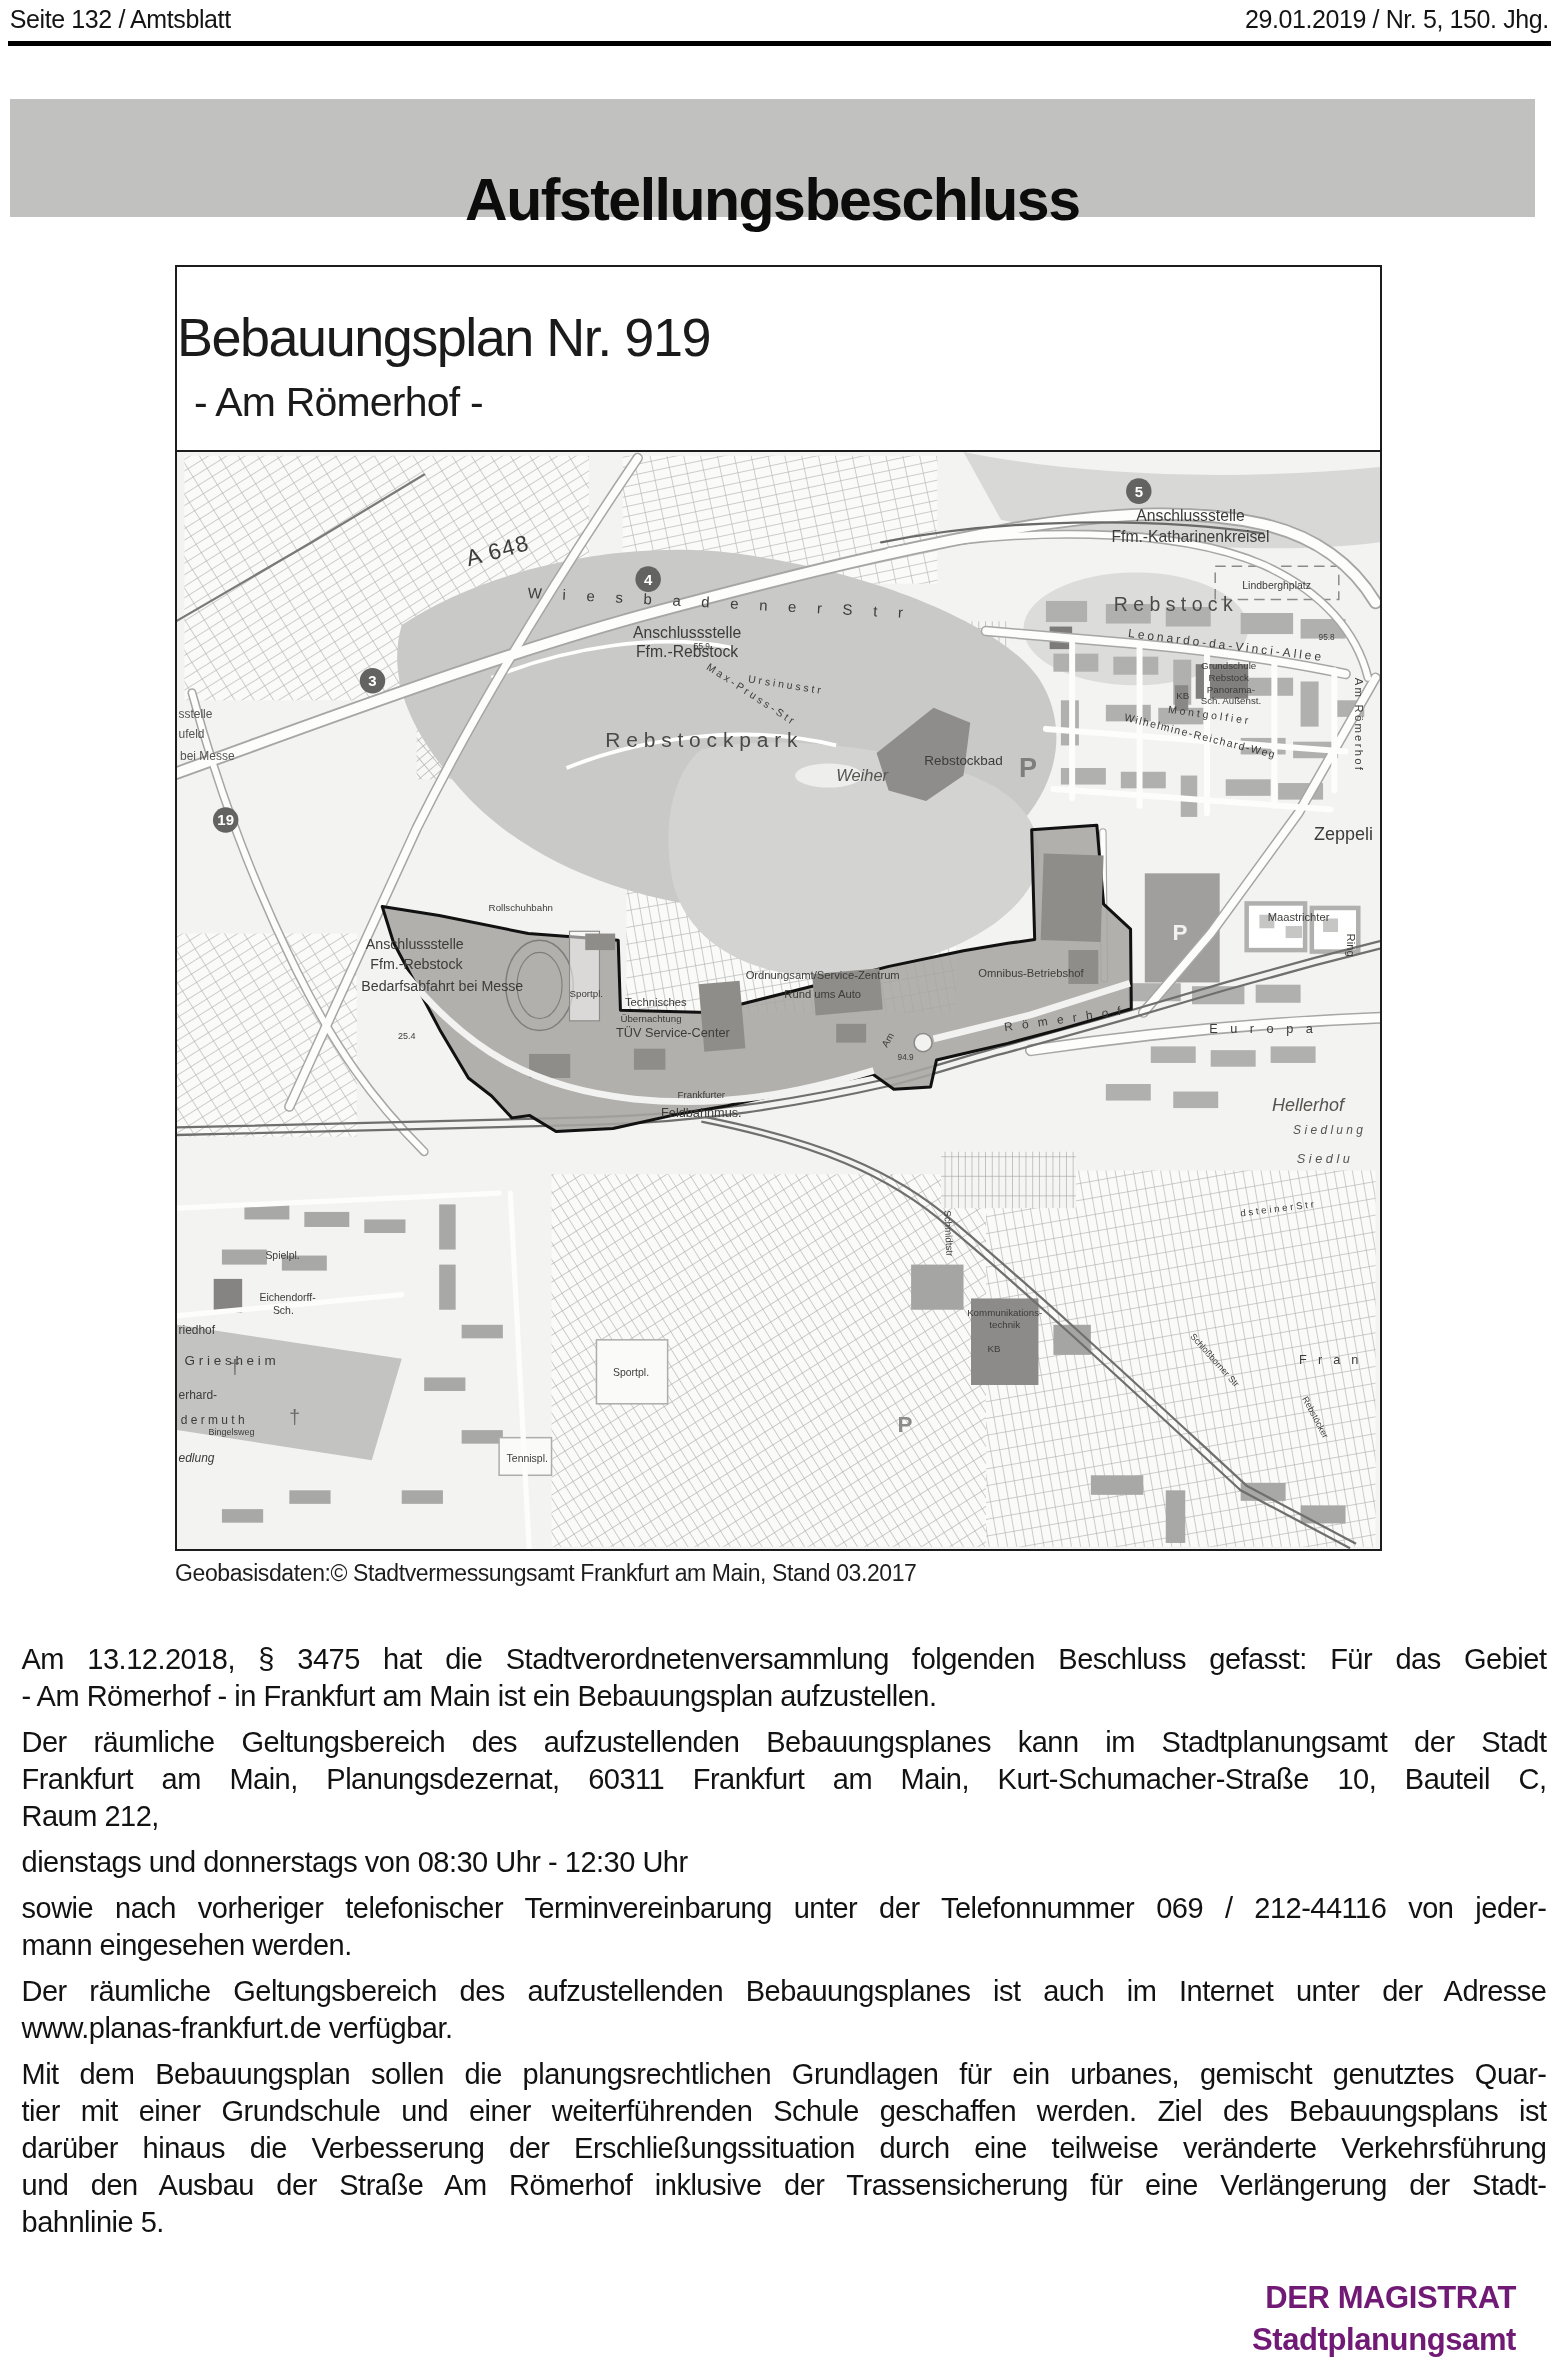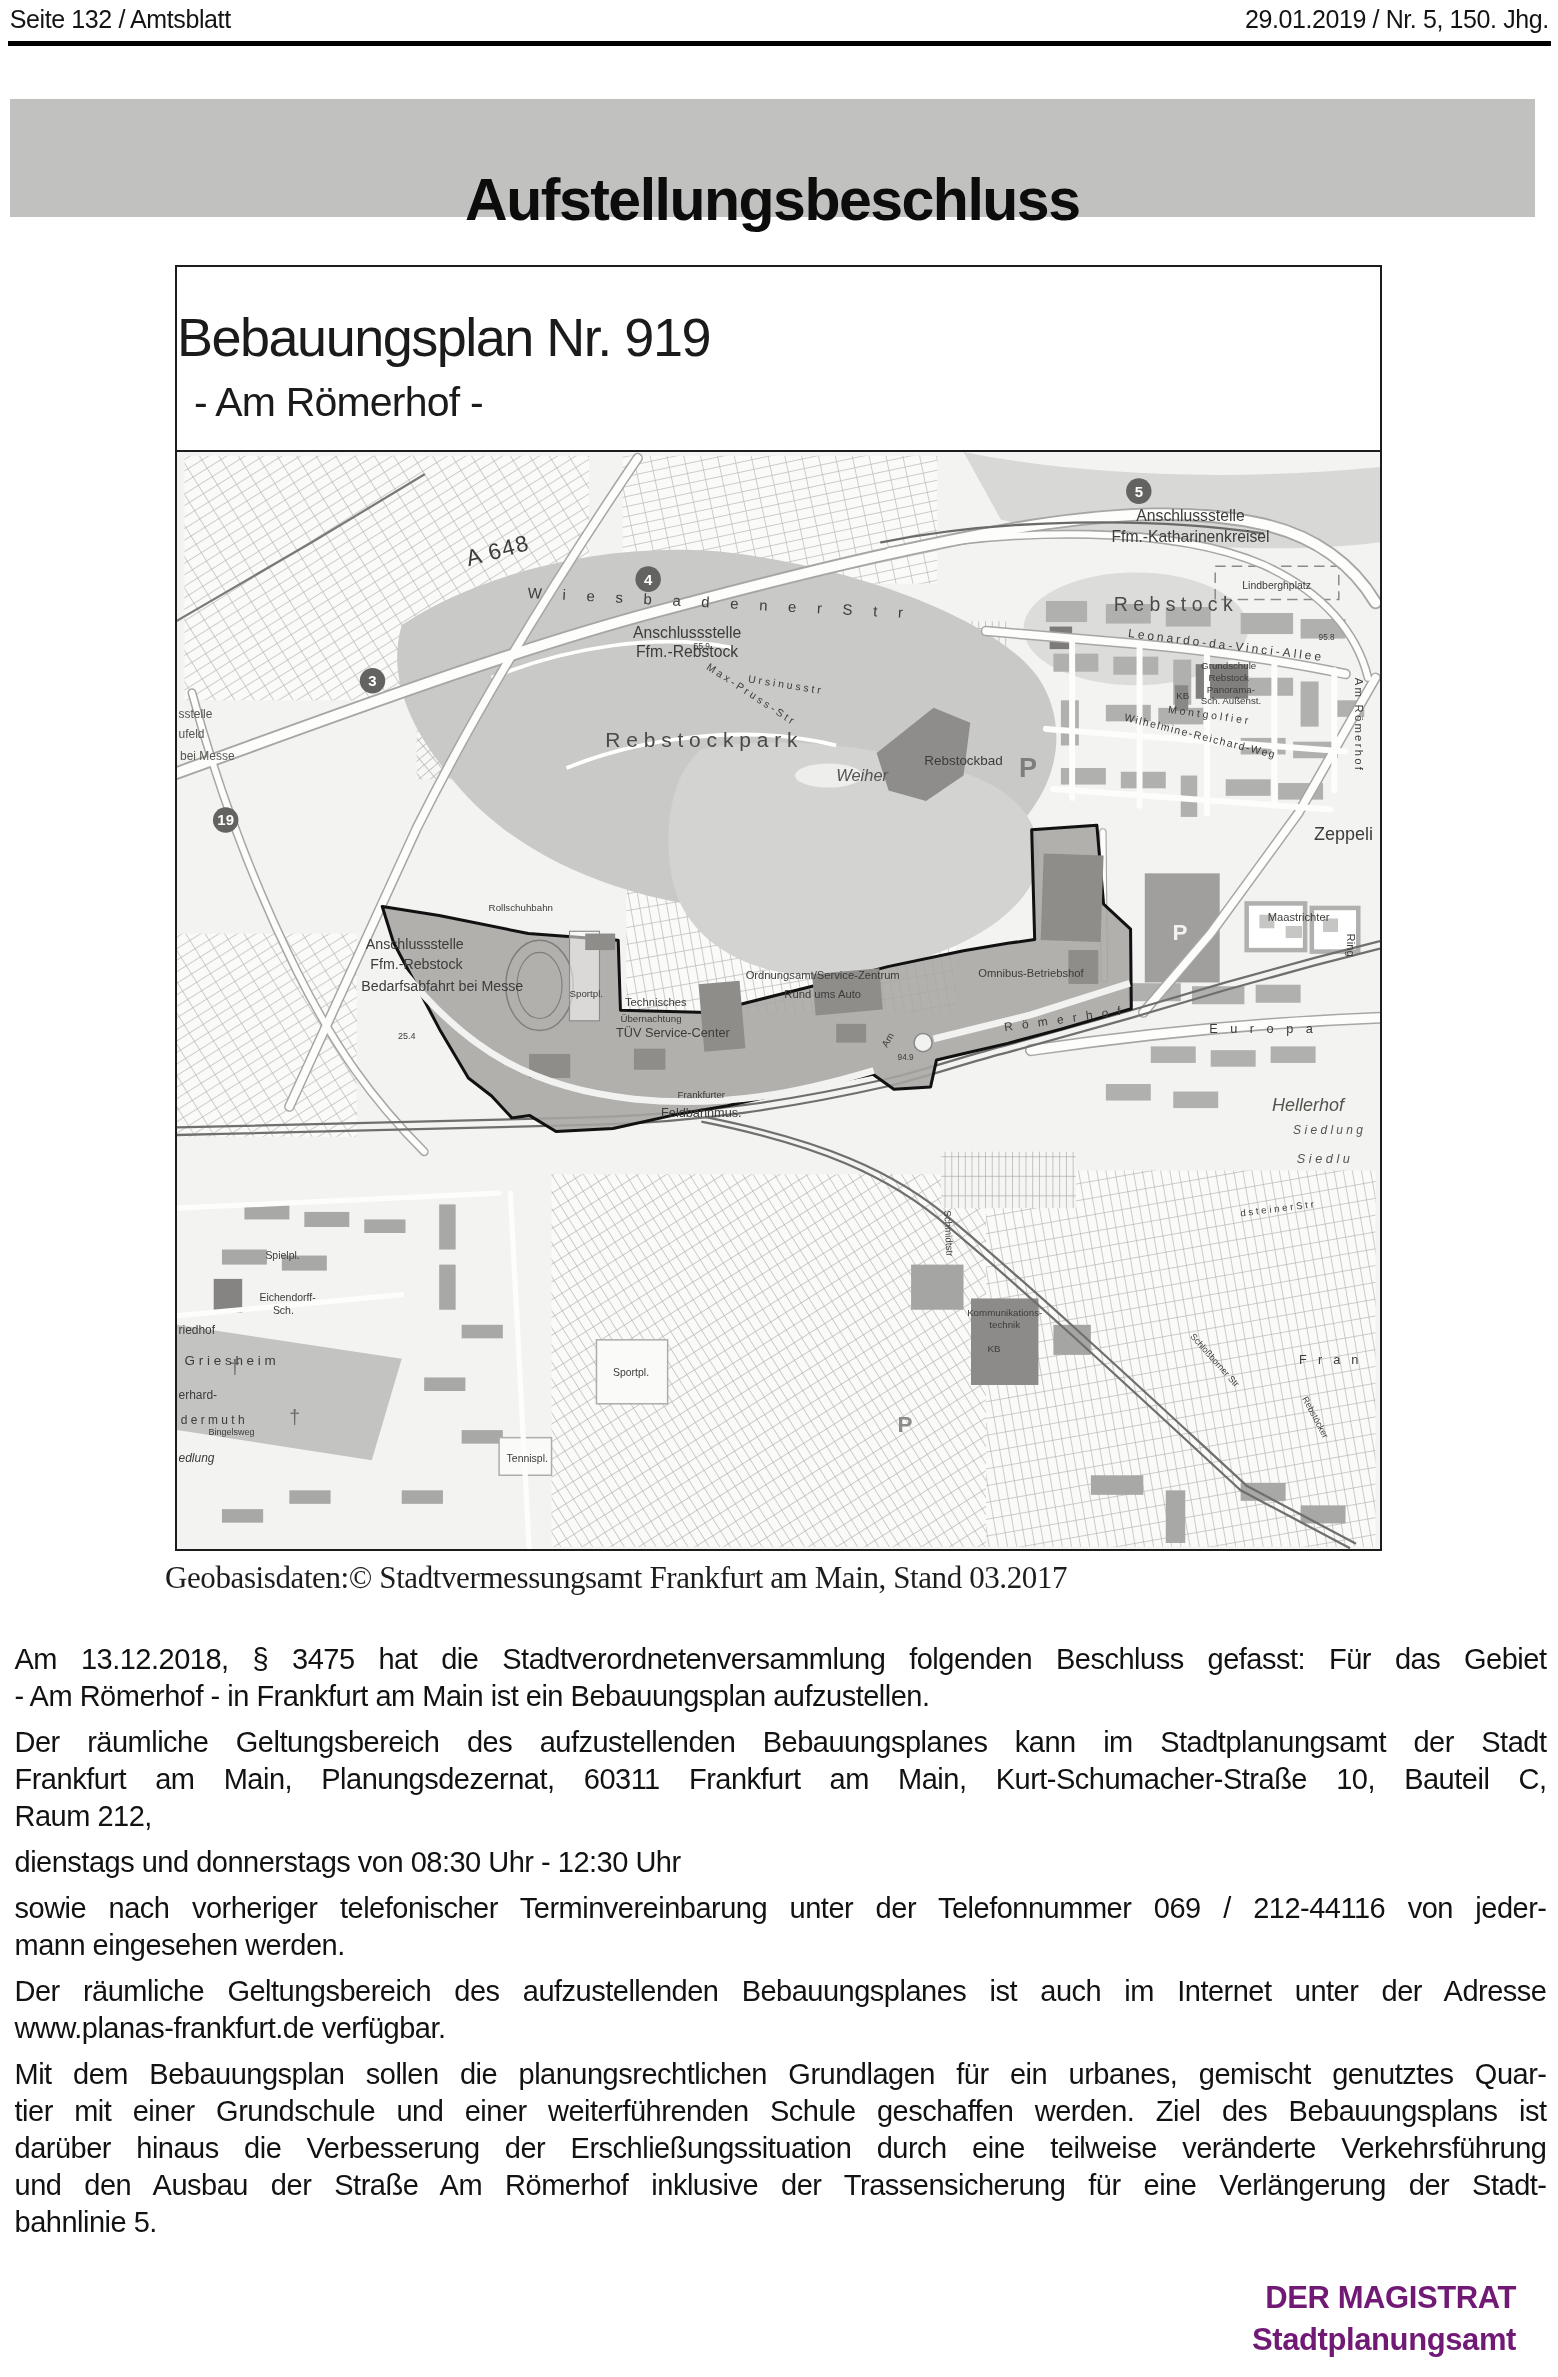--- a/index.html
+++ b/index.html
@@ -14,25 +14,25 @@
   #banner{position:absolute;left:9.8px;top:99px;width:1525px;height:118px;background:#c1c1c0;}
   #banner .t{width:100%;text-align:center;line-height:118px;font-size:59px;font-weight:bold;
              letter-spacing:-1.5px;color:#0c0c0c;margin-top:42px;}
   
   #figure{position:absolute;left:175px;top:265px;width:1203px;border:2.3px solid #1c1c1c;background:#fff;}
   #figtitle{height:183px;border-bottom:2.3px solid #1c1c1c;text-align:left;}
   #figtitle .t1{padding-top:39px;font-size:54px;font-weight:400;letter-spacing:-1.5px;color:#1b1b1b;}
   #figtitle .t2{padding-top:10.5px;font-size:41px;font-weight:400;letter-spacing:-0.8px;color:#1b1b1b;margin-left:17px;}
   #mapwrap{position:relative;width:1203px;height:1097px;background:#f3f3f2;overflow:hidden;}
   #mapwrap svg{position:absolute;left:0;top:0;width:100%;height:100%;}
-  #caption{position:absolute;left:165px;top:1560px;width:1279px;font-size:31px;letter-spacing:-0.4px;color:#1d1d1d;font-family:Liberation Serif, serif;}
+  #caption{position:absolute;left:175px;top:1560px;width:1279px;font-size:23px;letter-spacing:-0.4px;color:#1d1d1d;}
   
   #bodytext{position:absolute;left:10.5px;top:1641px;width:1536px;font-size:29px;line-height:37px;
             letter-spacing:-0.5px;color:#121212;}
-  #bodytext .blk{margin:0 0 9px 4px;}
+  #bodytext .blk{margin:0 0 9px 11px;}
   #bodytext .h{font-weight:bold;}
   #bodytext .ln{text-align:justify;text-align-last:justify;}
   #bodytext .ln.last{text-align:left;text-align-last:left;}
   #signoff{position:absolute;right:42px;top:2277px;text-align:right;font-weight:bold;
            font-size:31px;line-height:42px;letter-spacing:-0.4px;color:#701a75;}
   text{font-family:"Liberation Sans",sans-serif;}
 </style>
 </head>
 <body>
 

